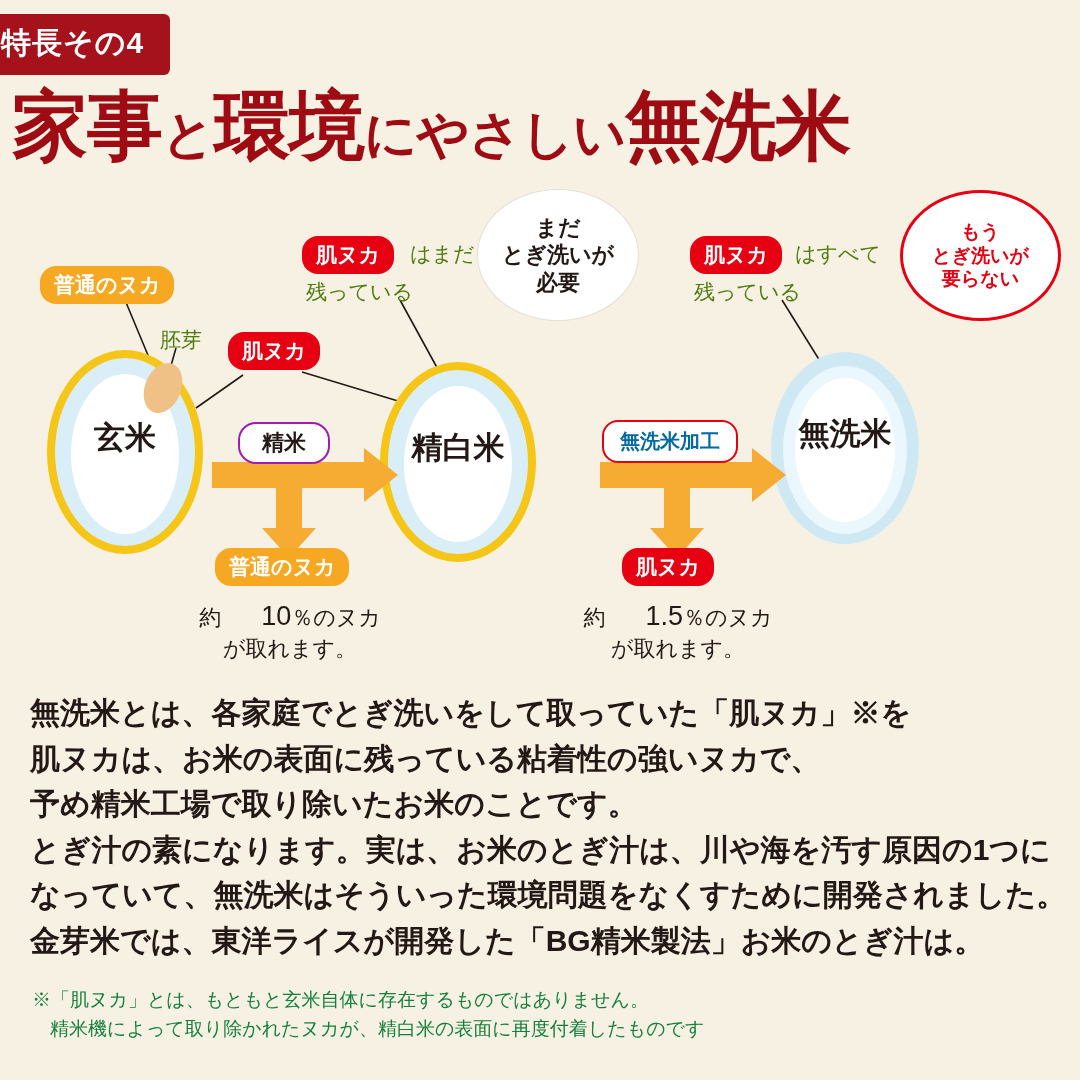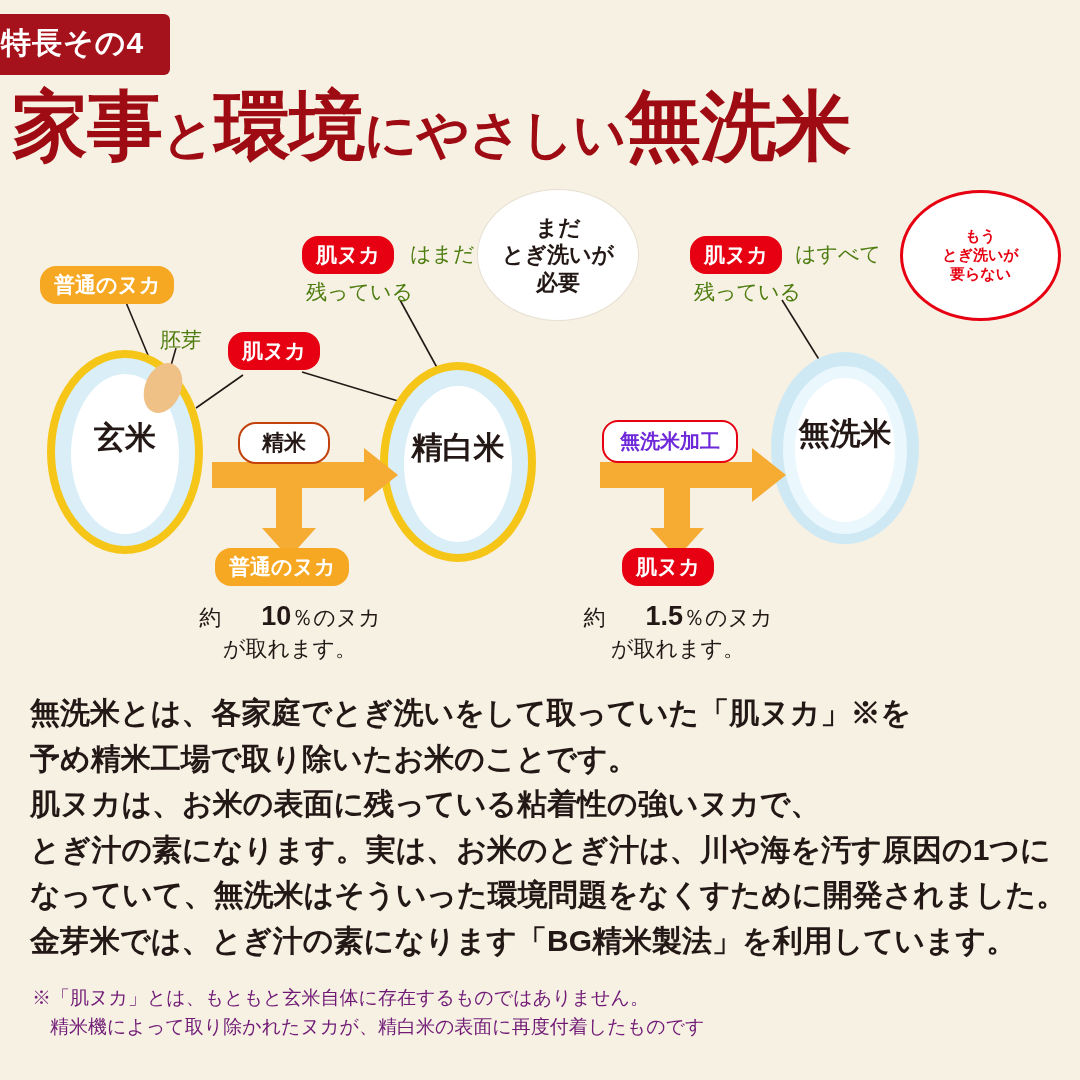--- a/index.html
+++ b/index.html
@@ -36,47 +36,47 @@
     text-align:center;font-size:31px;font-weight:bold;color:#231815;
   }
   
   .tag{
     position:absolute;color:#fff;font-weight:bold;
     border-radius:16px;padding:5px 14px;font-size:21px;white-space:nowrap;
   }
   .tag.orange{background:#f6a823;}
   .tag.red{background:#e60012;}
   .tag.outline{
-    background:#fff;color:#6d28d9;border:2px solid #e60012;font-size:20px;
+    background:#fff;color:#0369a1;border:2px solid #e60012;font-size:20px;
   }
   .tag.gray{
-    background:#fff;color:#231815;border:2px solid #c2410c;border-radius:18px;
+    background:#fff;color:#231815;border:2px solid #a21caf;border-radius:18px;
     font-weight:bold;font-size:22px;
   }
   .plain{
     position:absolute;font-size:21px;color:#4d7c0f;white-space:nowrap;line-height:1.35;
   }
   .bubble{
     position:absolute;background:#fff;border-radius:50%;
     text-align:center;font-weight:bold;line-height:1.25;
     display:flex;align-items:center;justify-content:center;
   }
   .bubble.white{color:#231815;font-size:22px;box-shadow:0 0 0 1px #e6e0d2;}
-  .bubble.red{border:3px solid #e60012;color:#e60012;font-size:15px;}
+  .bubble.red{border:3px solid #e60012;color:#e60012;font-size:19px;}
   .note{position:absolute;text-align:center;font-size:22px;color:#231815;line-height:1.35;white-space:nowrap;}
-  .note b{font-size:27px;font-weight:bold;margin-left:40px;}
+  .note b{font-size:27px;font-weight:normal;margin-left:40px;}
   
   .copy{
     position:absolute;left:30px;top:690px;width:1030px;
     font-size:30px;line-height:1.52;color:#231815;font-weight:bold;
   }
   .copy div{white-space:nowrap;}
   .footnote{
     position:absolute;left:32px;top:985px;width:1020px;
-    font-size:19px;line-height:1.55;color:#701a75;font-family:Liberation Mono, monospace;
+    font-size:19px;line-height:1.55;color:#15803d;
   }
   .footnote div{white-space:nowrap;}
   .footnote .ind{padding-left:18px;}
 </style>
 </head>
 <body>
 
 <div class="badge">特長その4</div>
 
 <div class="headline">
@@ -184,23 +184,23 @@
     <div>
       <span>約</span><b>1.5</b><span>％のヌカ</span>
     </div>
     <div>が取れます。</div>
   </div>
 
 </div>
 
 <div class="copy">
   <div>無洗米とは、各家庭でとぎ洗いをして取っていた「肌ヌカ」※を</div>
+  <div>肌ヌカは、お米の表面に残っている粘着性の強いヌカで、</div>
   <div>予め精米工場で取り除いたお米のことです。</div>
-  <div>肌ヌカは、お米の表面に残っている粘着性の強いヌカで、</div>
   <div>とぎ汁の素になります。実は、お米のとぎ汁は、川や海を汚す原因の1つに</div>
   <div>なっていて、無洗米はそういった環境問題をなくすために開発されました。</div>
-  <div>金芽米では、とぎ汁の素になります「BG精米製法」を利用しています。</div>
+  <div>金芽米では、東洋ライスが開発した「BG精米製法」お米のとぎ汁は。</div>
 </div>
 
 <div class="footnote">
   <div>※「肌ヌカ」とは、もともと玄米自体に存在するものではありません。</div>
   <div class="ind">精米機によって取り除かれたヌカが、精白米の表面に再度付着したものです</div>
 </div>
 
 </body></html>

